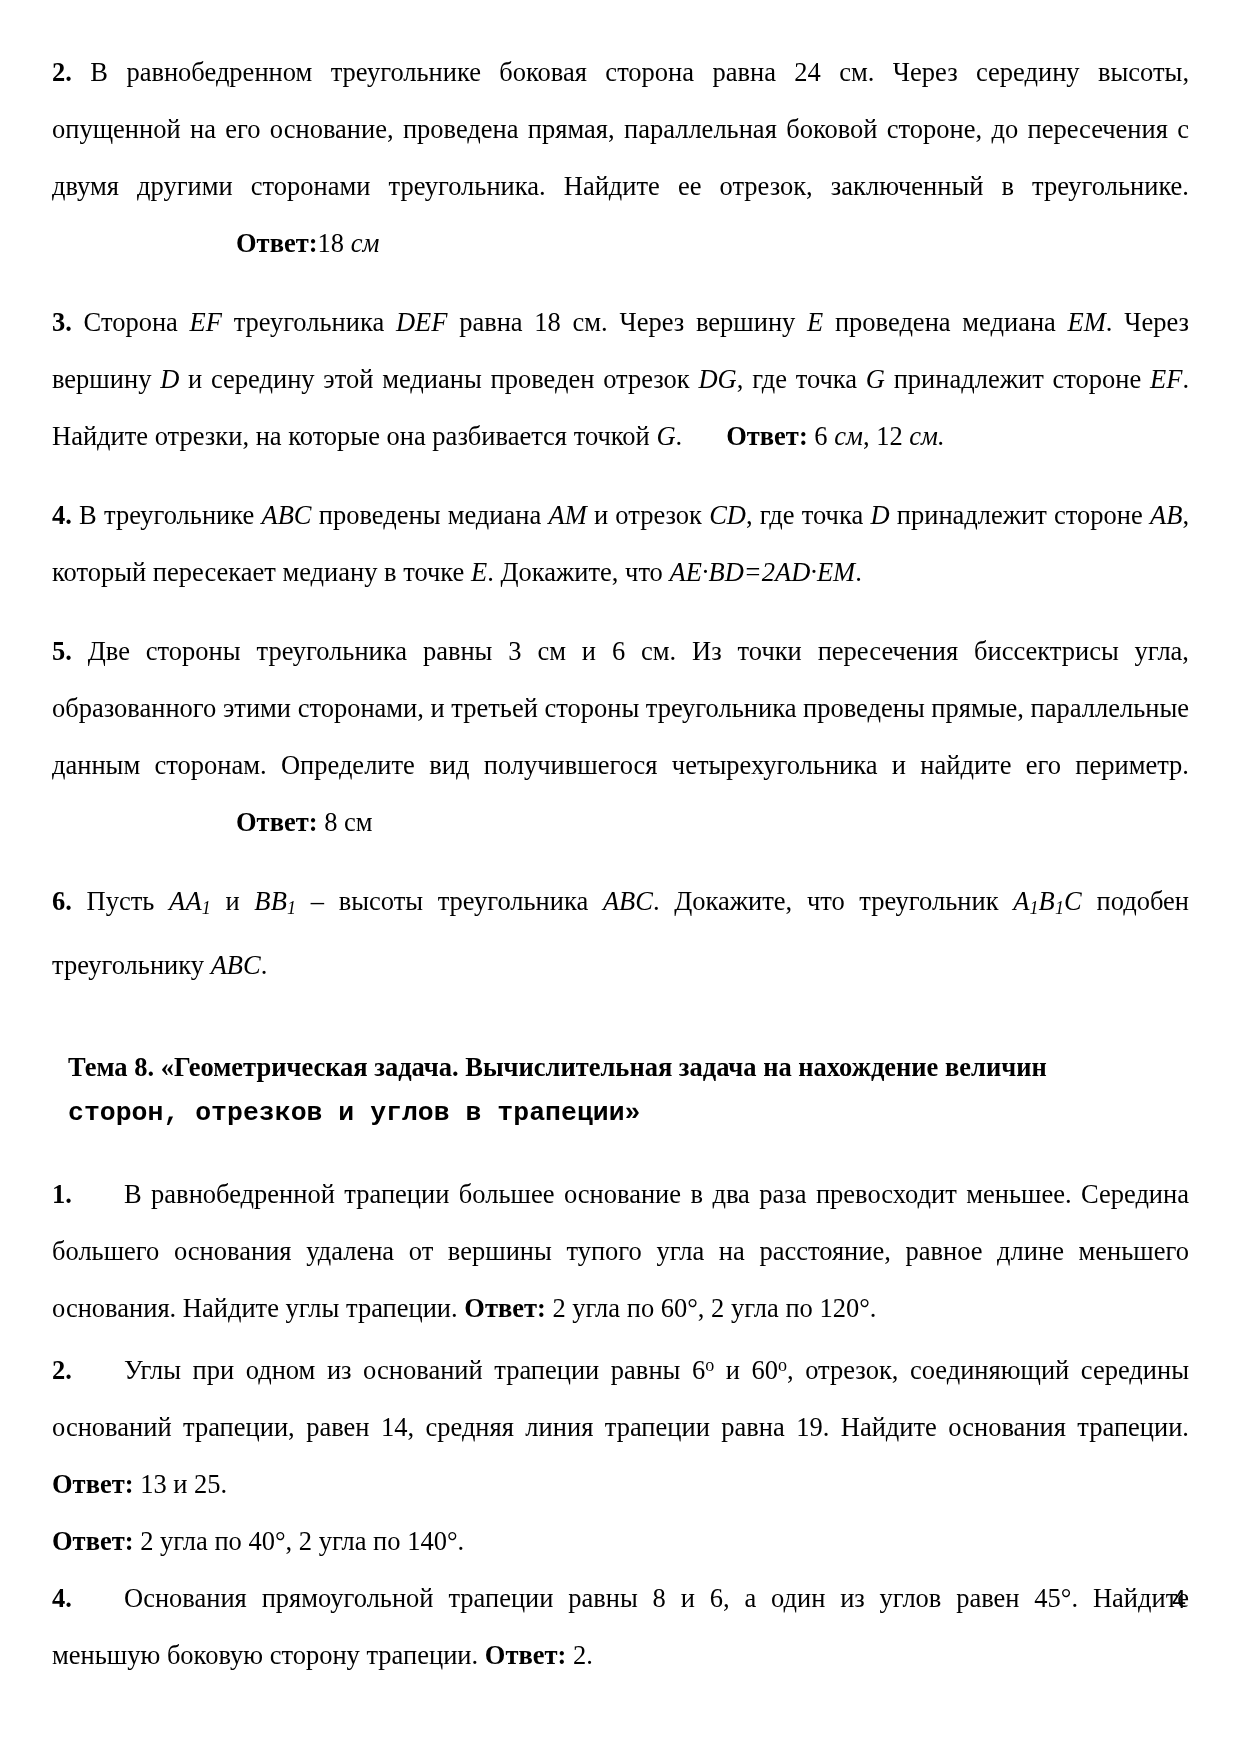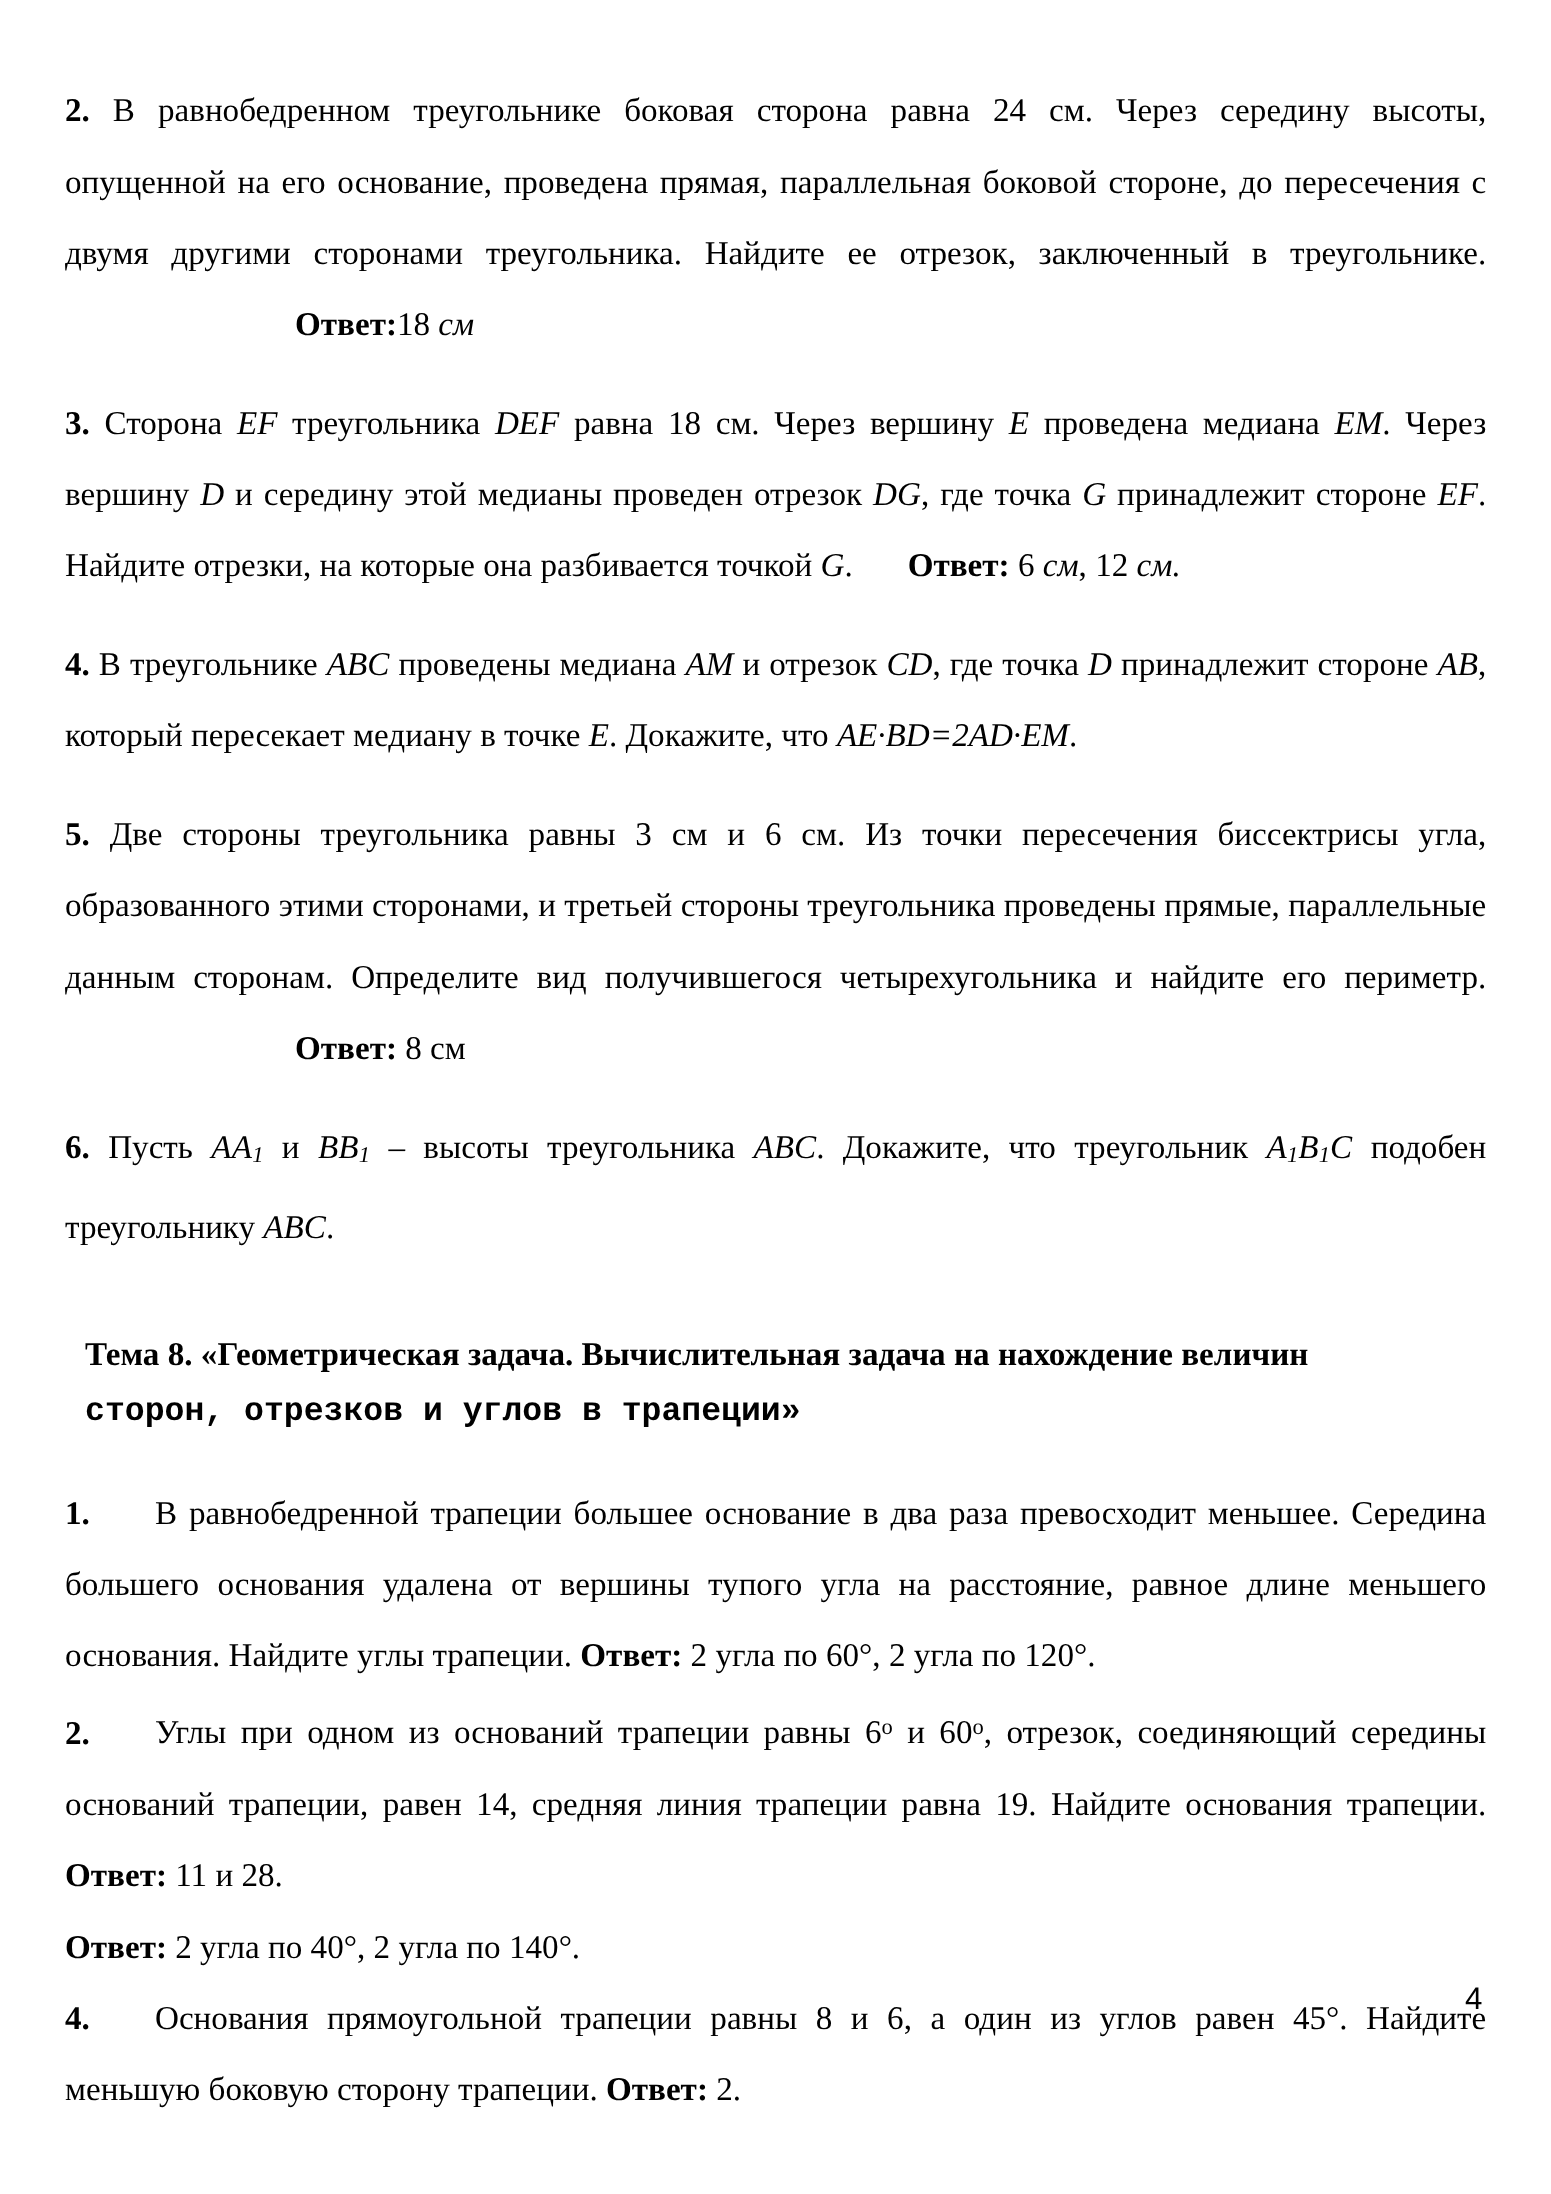--- a/index.html
+++ b/index.html
@@ -15,21 +15,21 @@
     font-family: "Liberation Serif", "DejaVu Serif", serif;
     color: #000000;
     -webkit-font-smoothing: antialiased;
   }
   .page {
     position: absolute;
     left: 0; top: 0;
     width: 1241px;
     height: 1650px;
     box-sizing: border-box;
-    padding: 60px 52px 0 52px;
+    padding: 44px 52px 0 52px;
   }
   .body-col {
     width: 1137px;
   }
   
   p.para {
     margin: 0 0 0 0;
     font-size: 26.5px;
     line-height: 57px;
     text-align: justify;
@@ -147,21 +147,21 @@
       <span class="l2">сторон, отрезков и углов в трапеции»</span>
     </h2>
 
     <div class="gap-sm"></div>
 
     <p class="para">
       <b class="num indent-num">1.</b><span>В равнобедренной трапеции большее основание в два раза превосходит меньшее. Середина большего основания удалена от вершины тупого угла на расстояние, равное длине меньшего основания. Найдите углы трапеции. </span><b class="ans">Ответ:</b><span> 2 угла по 60°, 2 угла по 120°.</span>
     </p>
 
     <p class="para">
-      <b class="num indent-num">2.</b><span>Углы при одном из оснований трапеции равны 6</span><sup class="deg">o</sup><span> и 60</span><sup class="deg">o</sup><span>, отрезок, соединяющий середины оснований трапеции, равен 14, средняя линия трапеции равна 19. Найдите основания трапеции. </span><b class="ans">Ответ:</b><span> 11 и 28.</span>
+      <b class="num indent-num">2.</b><span>Углы при одном из оснований трапеции равны 6</span><sup class="deg">o</sup><span> и 60</span><sup class="deg">o</sup><span>, отрезок, соединяющий середины оснований трапеции, равен 14, средняя линия трапеции равна 19. Найдите основания трапеции. </span><b class="ans">Ответ:</b><span> 13 и 25.</span>
     </p>
 
     <p class="para last-left">
       <b class="ans">Ответ:</b><span> 2 угла по 40°, 2 угла по 140°.</span>
     </p>
 
     <p class="para">
       <b class="num indent-num">4.</b><span>Основания прямоугольной трапеции равны 8 и 6, а один из углов равен 45°. Найдите меньшую боковую сторону трапеции. </span><b class="ans">Ответ:</b><span> 2.</span>
     </p>
 

